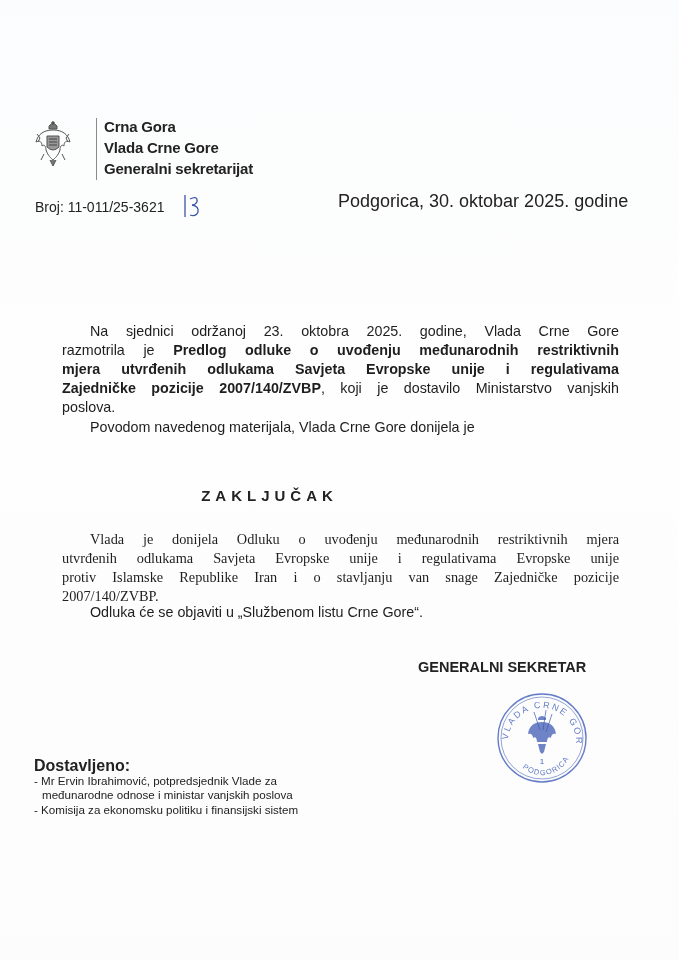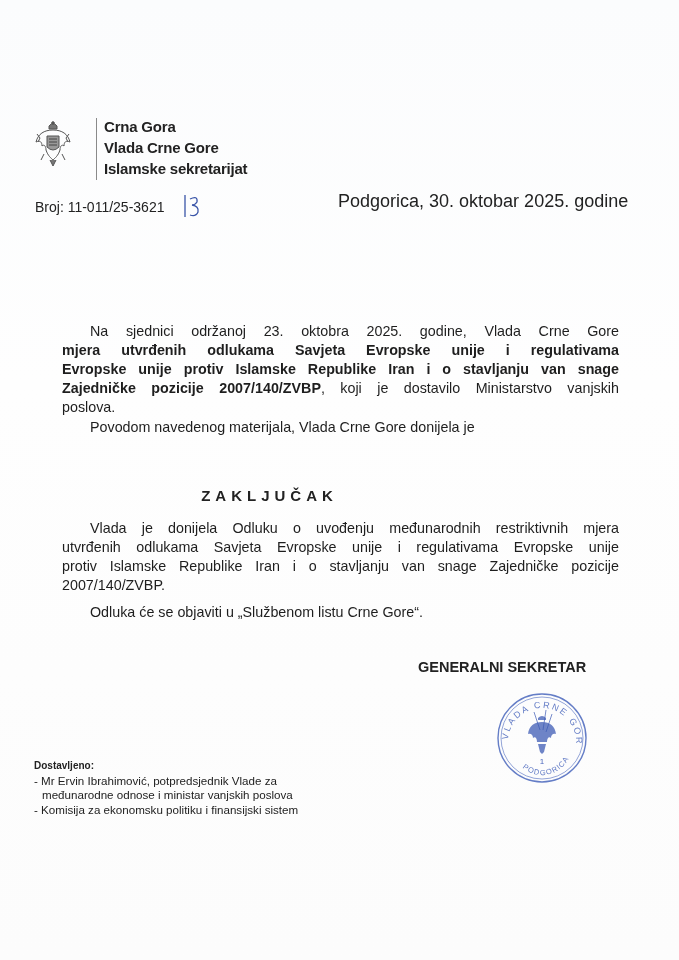--- a/index.html
+++ b/index.html
@@ -21,36 +21,36 @@
 
   
   .body-text { position: absolute; left: 62px; width: 557px; font-size: 14.3px; line-height: 19px; color: #1e1e1e; text-align: justify; }
   .para1 { top: 322px; }
   .para1 .line { display: block; text-align-last: justify; white-space: nowrap; }
   .para1 .line.indent { padding-left: 28px; }
   .para1 .line.last { text-align-last: left; }
   .para1 b { font-weight: bold; }
   .para2 { top: 418px; padding-left: 28px; width: 529px; }
   .heading { position: absolute; left: 0; width: 539px; top: 487px; text-align: center; font-size: 15px; font-weight: bold; letter-spacing: 5px; color: #222; }
-  .para3 { top: 519px; }
+  .para3 { top: 530px; font-family: Liberation Serif, serif; }
   .para3 .line { display: block; text-align-last: justify; white-space: nowrap; }
   .para3 .line.indent { padding-left: 28px; }
   .para3 .line.last { text-align-last: left; }
   .para4 { top: 603px; padding-left: 28px; width: 529px; }
 
   
   .sig { position: absolute; left: 418px; top: 659px; text-align: center; }
   .sig .title { font-size: 14.5px; font-weight: bold; color: #222; }
   .sig .name { font-size: 14.5px; font-weight: bold; color: #222; margin-top: 0px; padding-left: 22px; }
 
   .stamp { position: absolute; left: 494px; top: 690px; width: 96px; height: 96px; }
 
   
   .dist { position: absolute; left: 34px; top: 759px; font-size: 11.6px; line-height: 14.5px; color: #222; }
-  .dist .label { font-weight: bold; font-size: 10px; }
+  .dist .label { font-weight: bold; font-size: 16px; }
   .dist .item { white-space: nowrap; }
   .dist .cont { padding-left: 8px; }
 </style>
 </head>
 <body>
 
 <div class="page">
 
   <svg class="crest" viewBox="0 0 38 48">
     <g fill="none" stroke="#555" stroke-width="1">
@@ -63,34 +63,34 @@
       <path d="M15 19 L23 19 M15 22 L23 22 M15 25 L23 25" stroke="#444"></path>
       <path d="M12 30 C14 36 17 38 19 40 C21 38 24 36 26 30"></path>
       <path d="M16 40 L19 46 L22 40" fill="#777"></path>
       <path d="M10 34 L7 40 M28 34 L31 40"></path>
     </g>
   </svg>
   <div class="header-rule"></div>
   <div class="header-lines">
     <div>Crna Gora</div>
     <div>Vlada Crne Gore</div>
-    <div>Islamske sekretarijat</div>
+    <div>Generalni sekretarijat</div>
   </div>
 
   <div class="ref">Broj: 11-011/25-3621</div>
   <svg class="ref-mark" viewBox="0 0 24 26">
     <path d="M3 2 L3 24" stroke="#3a55a8" stroke-width="1.3" fill="none"></path>
     <path d="M8 6 Q16 2 15 9 Q13 12 10 12 Q17 13 16 19 Q14 24 8 22" stroke="#3a55a8" stroke-width="1.3" fill="none"></path>
   </svg>
   <div class="place-date">Podgorica, 30. oktobar 2025. godine</div>
 
   <div class="body-text para1">
     <span class="line indent">Na sjednici održanoj 23. oktobra 2025. godine, Vlada Crne Gore</span>
+    <span class="line"><span>razmotrila je </span><b>Predlog odluke o uvođenju međunarodnih restriktivnih</b></span>
     <span class="line"><b>mjera utvrđenih odlukama Savjeta Evropske unije i regulativama</b></span>
-    <span class="line"><b>Evropske unije protiv Islamske Republike Iran i o stavljanju van snage</b></span>
     <span class="line"><b>Zajedničke pozicije 2007/140/ZVBP</b><span>, koji je dostavilo Ministarstvo vanjskih</span></span>
     <span class="line last">poslova.</span>
   </div>
 
   <div class="body-text para2">Povodom navedenog materijala, Vlada Crne Gore donijela je</div>
 
   <div class="heading">ZAKLJUČAK</div>
 
   <div class="body-text para3">
     <span class="line indent">Vlada je  donijela Odluku o uvođenju međunarodnih restriktivnih mjera</span>

